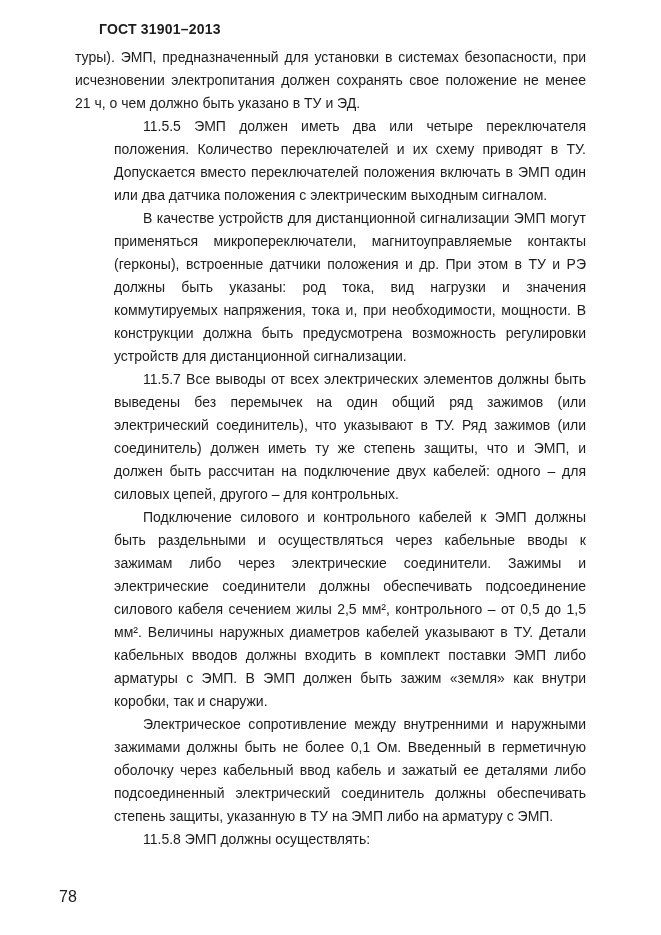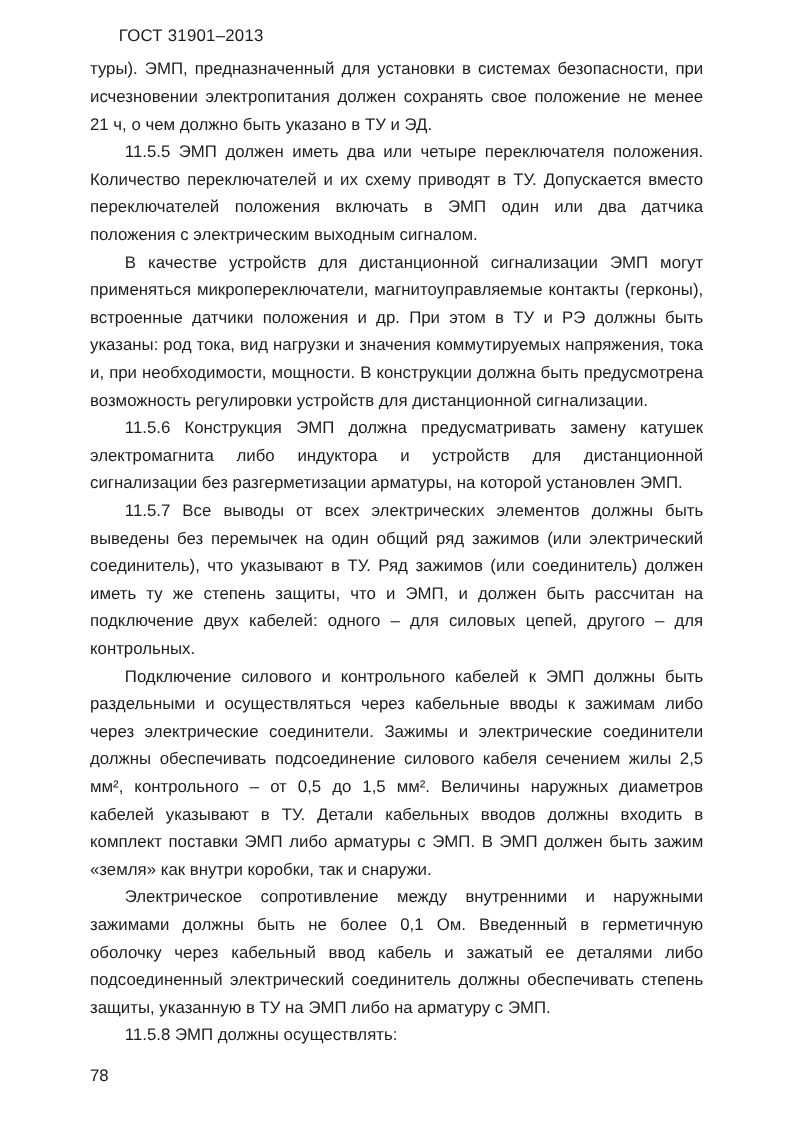--- a/index.html
+++ b/index.html
@@ -14,21 +14,21 @@
     background: #ffffff;
     font-family: "Liberation Sans", sans-serif;
     color: #1c1c1c;
     overflow: hidden;
   }
   .doc-header {
     position: absolute;
     left: 75px;
     top: 21px;
     font-size: 14px;
-    font-weight: normal;
+    font-weight: bold;
     letter-spacing: 0.2px;
     white-space: nowrap;
     padding-left: 24px;
   }
   .doc-body {
     position: absolute;
     left: 75px;
     top: 46px;
     width: 511px;
     font-size: 14px;
@@ -36,39 +36,39 @@
     text-align: justify;
     hyphens: auto;
     -webkit-hyphens: auto;
   }
   .doc-body p {
     margin: 0;
     padding: 0;
   }
   .doc-body p.indent {
     text-indent: 29px;
+    margin-left: 39px;
   }
   .page-number {
     position: absolute;
-    left: 75px;
+    left: 59px;
     top: 888px;
-    font-size: 14px;
+    font-size: 16px;
   }
 </style>
 </head>
 <body>
 
 <div class="page">
   <div class="doc-header">ГОСТ 31901–2013</div>
 
   <div class="doc-body" id="doc-body">
       <p class="">туры). ЭМП, предназначенный для установки в системах безопасности, при исчезновении электропитания должен сохранять свое положение не менее 21 ч, о чем должно быть указано в ТУ и ЭД.</p>
       <p class="indent">11.5.5 ЭМП должен иметь два или четыре переключателя положения. Количество переключателей и их схему приводят в ТУ. Допускается вместо переключателей положения включать в ЭМП один или два датчика положения с электрическим выходным сигналом.</p>
       <p class="indent">В качестве устройств для дистанционной сигнализации ЭМП могут применяться микропереключатели, магнитоуправляемые контакты (герконы), встроенные датчики положения и др. При этом в ТУ и РЭ должны быть указаны: род тока, вид нагрузки и значения коммутируемых напряжения, тока и, при необходимости, мощности. В конструкции должна быть предусмотрена возможность регулировки устройств для дистанционной сигнализации.</p>
-      <p class="indent">11.5.6 Конструкция ЭМП должна предусматривать замену катушек электромагнита либо индуктора и устройств для дистанционной сигнализации без разгерметизации арматуры, на которой установлен ЭМП.</p>
       <p class="indent">11.5.7 Все выводы от всех электрических элементов должны быть выведены без перемычек на один общий ряд зажимов (или электрический соединитель), что указывают в ТУ. Ряд зажимов (или соединитель) должен иметь ту же степень защиты, что и ЭМП, и должен быть рассчитан на подключение двух кабелей: одного – для силовых цепей, другого – для контрольных.</p>
       <p class="indent">Подключение силового и контрольного кабелей к ЭМП должны быть раздельными и осуществляться через кабельные вводы к зажимам либо через электрические соединители. Зажимы и электрические соединители должны обеспечивать подсоединение силового кабеля сечением жилы 2,5 мм², контрольного – от 0,5 до 1,5 мм². Величины наружных диаметров кабелей указывают в ТУ. Детали кабельных вводов должны входить в комплект поставки ЭМП либо арматуры с ЭМП. В ЭМП должен быть зажим «земля» как внутри коробки, так и снаружи.</p>
       <p class="indent">Электрическое сопротивление между внутренними и наружными зажимами должны быть не более 0,1 Ом. Введенный в герметичную оболочку через кабельный ввод кабель и зажатый ее деталями либо подсоединенный электрический соединитель должны обеспечивать степень защиты, указанную в ТУ на ЭМП либо на арматуру с ЭМП.</p>
       <p class="indent">11.5.8 ЭМП должны осуществлять:</p>
     </div>
 
   <div class="page-number">78</div>
 </div>
 
 </body></html>

